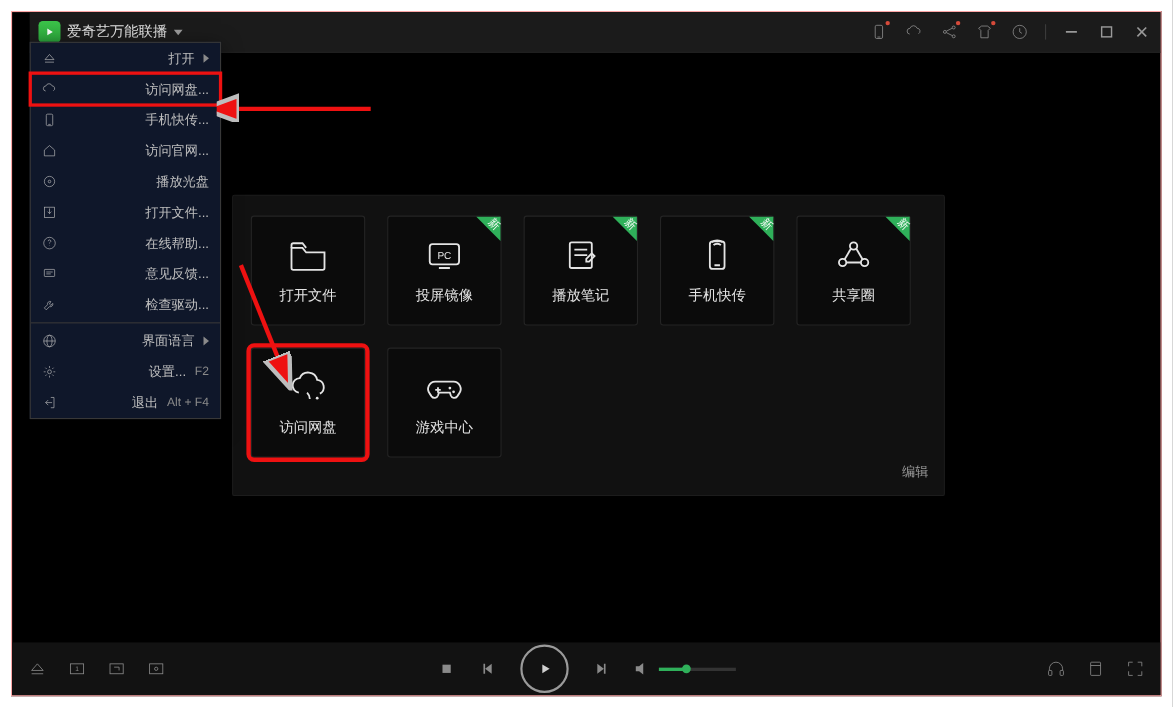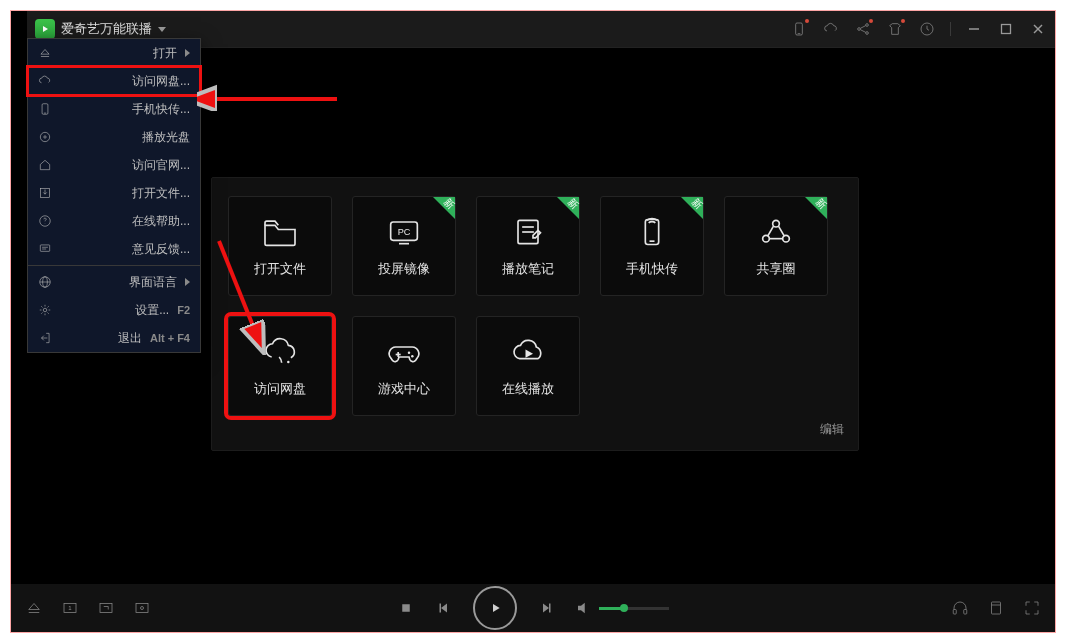--- a/index.html
+++ b/index.html
@@ -87,21 +87,21 @@
     align-items: center;
     height: 28px;
     padding: 0 10px;
     color: #bfbfbf;
     gap: 8px;
     position: relative;
   }
   .menu-item .mi-icon { width: 14px; height: 14px; display:flex; align-items:center; justify-content:center; }
   .menu-item .mi-icon svg { width: 14px; height: 14px; }
   .menu-item .mi-label { flex: 1; white-space: nowrap; overflow: hidden; text-overflow: ellipsis; }
-  .menu-item .mi-accel { color: #8a8a8a; font-size: 11px; font-weight: bold; }
+  .menu-item .mi-accel { color: #8a8a8a; font-size: 11px; }
   .menu-item .mi-arrow {
     width:0;height:0;border-top:4px solid transparent;border-bottom:4px solid transparent;border-left:5px solid #8a8a8a;
   }
   .menu-sep { height: 1px; background: #383838; margin: 2px 0; }
 
   
   .menu-item.highlight-target::after {
     content:"";
     position:absolute;
     left:-2px; right:-2px; top:-2px; bottom:-2px;
@@ -282,33 +282,33 @@
           <svg viewBox="0 0 24 24">
             <rect x="7" y="3" width="10" height="18" rx="2"></rect>
             <line x1="10" y1="19" x2="14" y2="19"></line>
           </svg>
         </span>
         <span class="mi-label">手机快传...</span>
       </div>
       <div class="menu-item">
         <span class="mi-icon">
           <svg viewBox="0 0 24 24">
+            <path d="M4 11l8-7 8 7v9H4z"></path>
+          </svg>
+        </span>
+        <span class="mi-label">访问官网...</span>
+      </div>
+      <div class="menu-item">
+        <span class="mi-icon">
+          <svg viewBox="0 0 24 24">
             <circle cx="12" cy="12" r="8"></circle>
             <circle cx="12" cy="12" r="2"></circle>
           </svg>
         </span>
         <span class="mi-label">播放光盘</span>
-      </div>
-      <div class="menu-item">
-        <span class="mi-icon">
-          <svg viewBox="0 0 24 24">
-            <path d="M4 11l8-7 8 7v9H4z"></path>
-          </svg>
-        </span>
-        <span class="mi-label">访问官网...</span>
       </div>
       <div class="menu-item">
         <span class="mi-icon">
           <svg viewBox="0 0 24 24">
             <rect x="4" y="4" width="16" height="16"></rect>
             <polyline points="9 11 12 14 15 11"></polyline>
             <line x1="12" y1="6" x2="12" y2="14"></line>
           </svg>
         </span>
         <span class="mi-label">打开文件...</span>
@@ -325,20 +325,28 @@
       </div>
       <div class="menu-item">
         <span class="mi-icon">
           <svg viewBox="0 0 24 24">
             <rect x="4" y="5" width="16" height="11" rx="1"></rect>
             <line x1="7" y1="9" x2="17" y2="9"></line>
             <line x1="7" y1="12" x2="14" y2="12"></line>
           </svg>
         </span>
         <span class="mi-label">意见反馈...</span>
+      </div>
+      <div class="menu-item">
+        <span class="mi-icon">
+          <svg viewBox="0 0 24 24">
+            <path d="M14 7a4 4 0 0 0-5 5l-5 5 3 3 5-5a4 4 0 0 0 5-5l-3 3-2-2z"></path>
+          </svg>
+        </span>
+        <span class="mi-label">检查驱动...</span>
       </div>
       <div class="menu-sep"></div>
       <div class="menu-item">
         <span class="mi-icon">
           <svg viewBox="0 0 24 24">
             <circle cx="12" cy="12" r="9"></circle>
             <ellipse cx="12" cy="12" rx="4" ry="9"></ellipse>
             <line x1="3" y1="12" x2="21" y2="12"></line>
           </svg>
         </span>
@@ -450,29 +458,20 @@
           <div class="t-icon">
             <svg viewBox="0 0 48 40" stroke="#e6e6e6" stroke-width="2">
               <path d="M14 14h20a8 8 0 0 1 6 13l-2 3a4 4 0 0 1-7-1l-1-3h-12l-1 3a4 4 0 0 1-7 1l-2-3a8 8 0 0 1 6-13z"></path>
               <line x1="17" y1="20" x2="17" y2="26"></line>
               <line x1="14" y1="23" x2="20" y2="23"></line>
               <circle cx="30" cy="21" r="1.5" fill="#e6e6e6" stroke="none"></circle>
               <circle cx="34" cy="25" r="1.5" fill="#e6e6e6" stroke="none"></circle>
             </svg>
           </div>
           <div class="t-label">游戏中心</div>
-        </div>
-        <div class="tile">
-          <div class="t-icon">
-            <svg viewBox="0 0 48 40" stroke="#e6e6e6" stroke-width="2">
-              <path d="M14 28a8 8 0 0 1 1-15.9A10 10 0 0 1 34 14a8 8 0 0 1 2 14H14z"></path>
-              <polygon points="21 17 30 22 21 27" fill="#e6e6e6" stroke="none"></polygon>
-            </svg>
-          </div>
-          <div class="t-label">在线播放</div>
         </div>
       </div>
     <span class="hero-edit">编辑</span>
   </div>
 
   <svg class="anno" style="left:186px;top:66px;width:150px;height:50px" viewBox="0 0 150 50">
     <defs>
         <marker id="ah1" markerWidth="10" markerHeight="10" refX="2" refY="3" orient="auto">
       <path d="M0,0 L0,6 L8,3 z" fill="#e11"></path>
         </marker>

